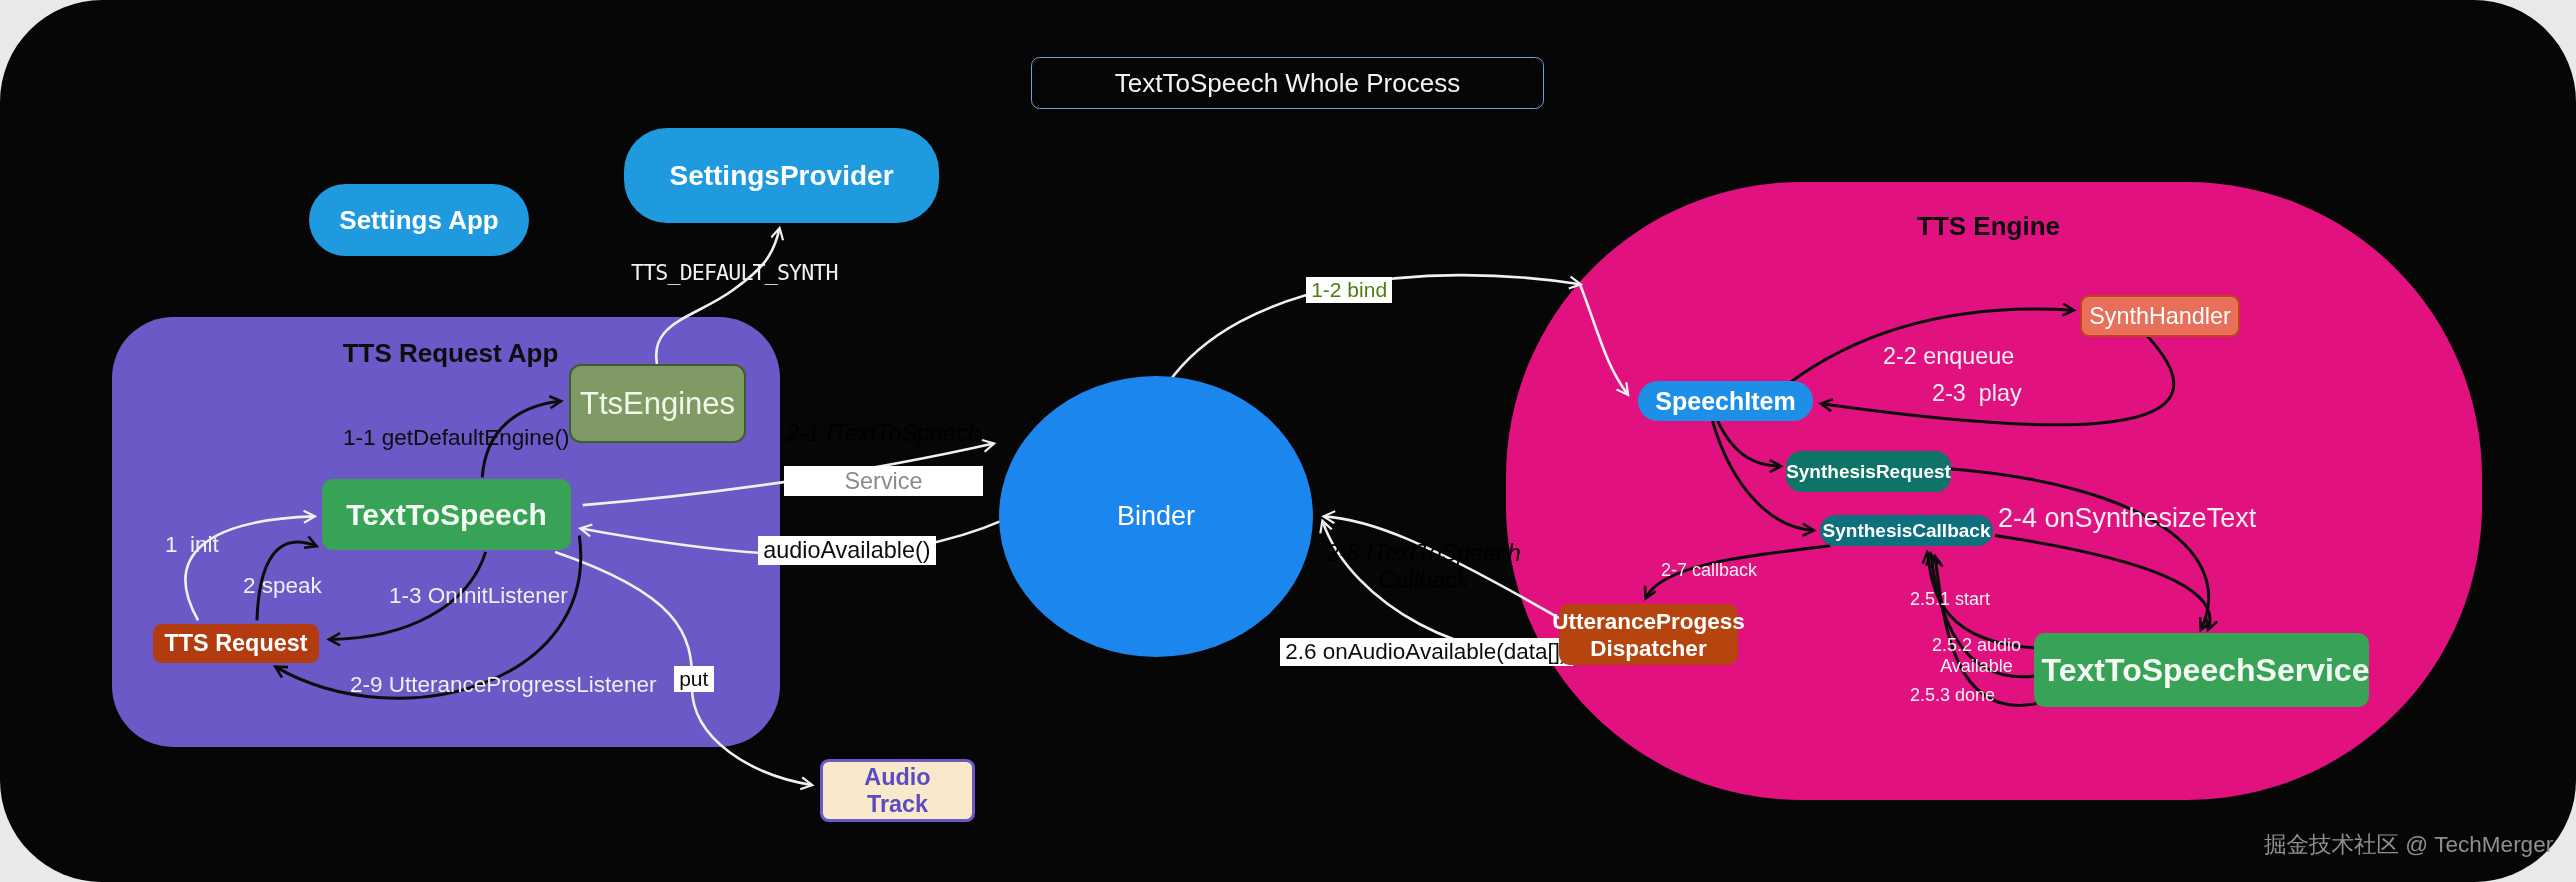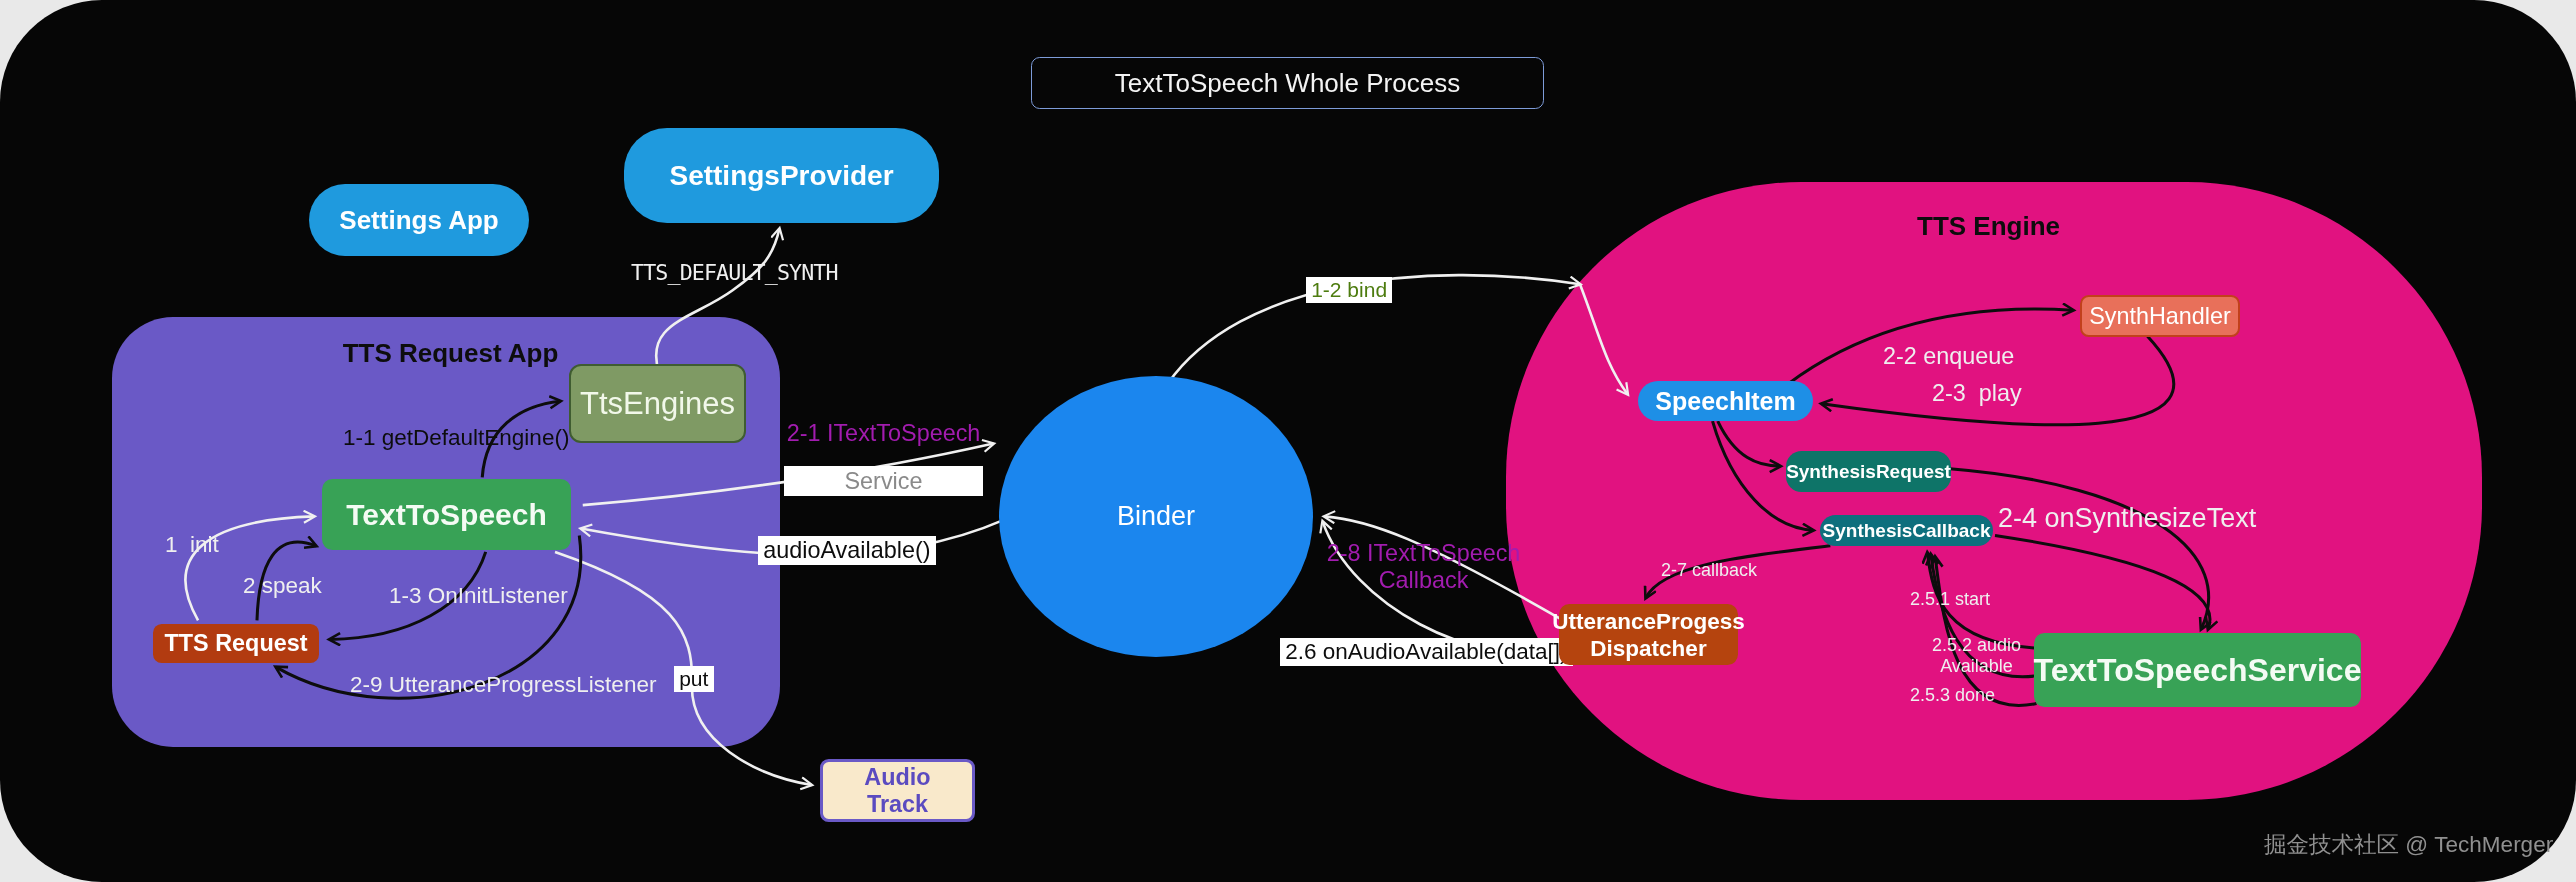--- a/index.html
+++ b/index.html
@@ -38,26 +38,26 @@
                  border:2.6px solid var(--salmon-border);border-radius:8.7px;font-weight:normal;font-size:23.4px;}
   .speech-item{left:1638px;top:381px;width:175px;height:40px;background:var(--speechitem-blue);
                border-radius:21px;font-weight:bold;font-size:25px;}
   .synthesis-request{left:1786px;top:451px;width:165px;height:41px;background:var(--teal-request);
                      border-radius:15.6px;font-weight:bold;font-size:19px;}
   .synthesis-callback{left:1820px;top:515px;width:173px;height:31px;background:var(--teal-callback);
                       border-radius:15.6px;font-weight:bold;font-size:19px;}
   .dispatcher{left:1559px;top:604px;width:179px;height:61px;background:var(--dispatcher-node);
               border-radius:10.4px;font-weight:bold;font-size:22.5px;line-height:1.2;}
   .tts-service{left:2034px;top:633px;width:327px;height:74px;background:var(--green-node);
-               border-radius:10.4px;font-size:32px;font-weight:600;color:#f4fbf4;}
+               border-radius:10.4px;font-size:32px;font-weight:600;color:#f4fbf4;padding-left:8px;}
 
   
   .flabel{color:#efefef;font-size:22.5px;white-space:pre;}
   .flabel.dark{color:#0d0d0d;}
-  .flabel.gray{color:#a21caf;}
+  .flabel.gray{color:#000000;font-style:italic;}
   .whitebox{background:#fff;color:#0d0d0d;padding:0.9px 5.2px;white-space:pre;}
   .mono{font-family:"DejaVu Sans Mono", monospace;font-size:21.7px;color:#f0f0f0;letter-spacing:-0.9px;}
   .watermark{left:2264px;top:829px;color:#909090;font-size:22.5px;}
 
   svg.arrows{position:absolute;left:0;top:0;pointer-events:none;}
   .z1{z-index:1}.z2{z-index:2}.z3{z-index:3}
 </style>
 </head>
 <body>
 

